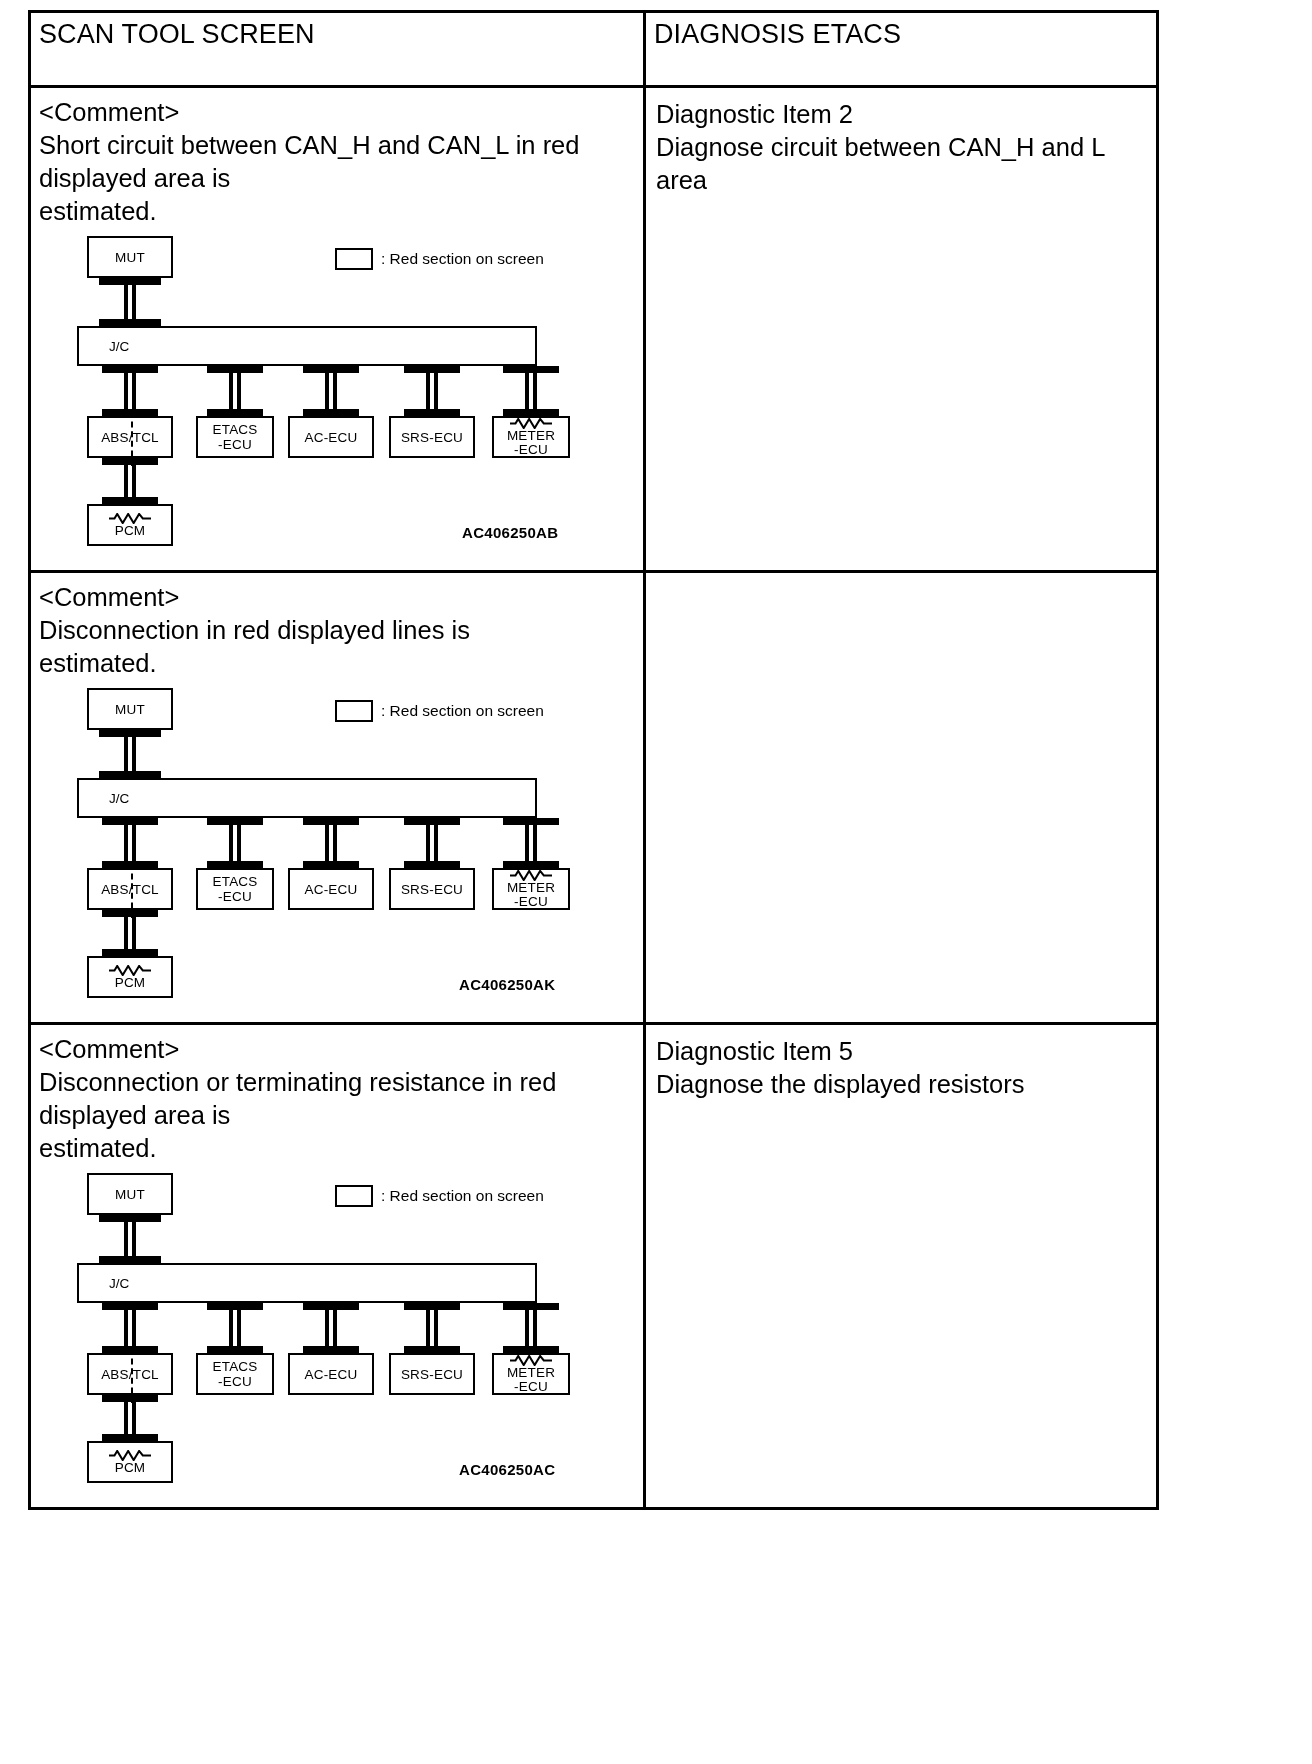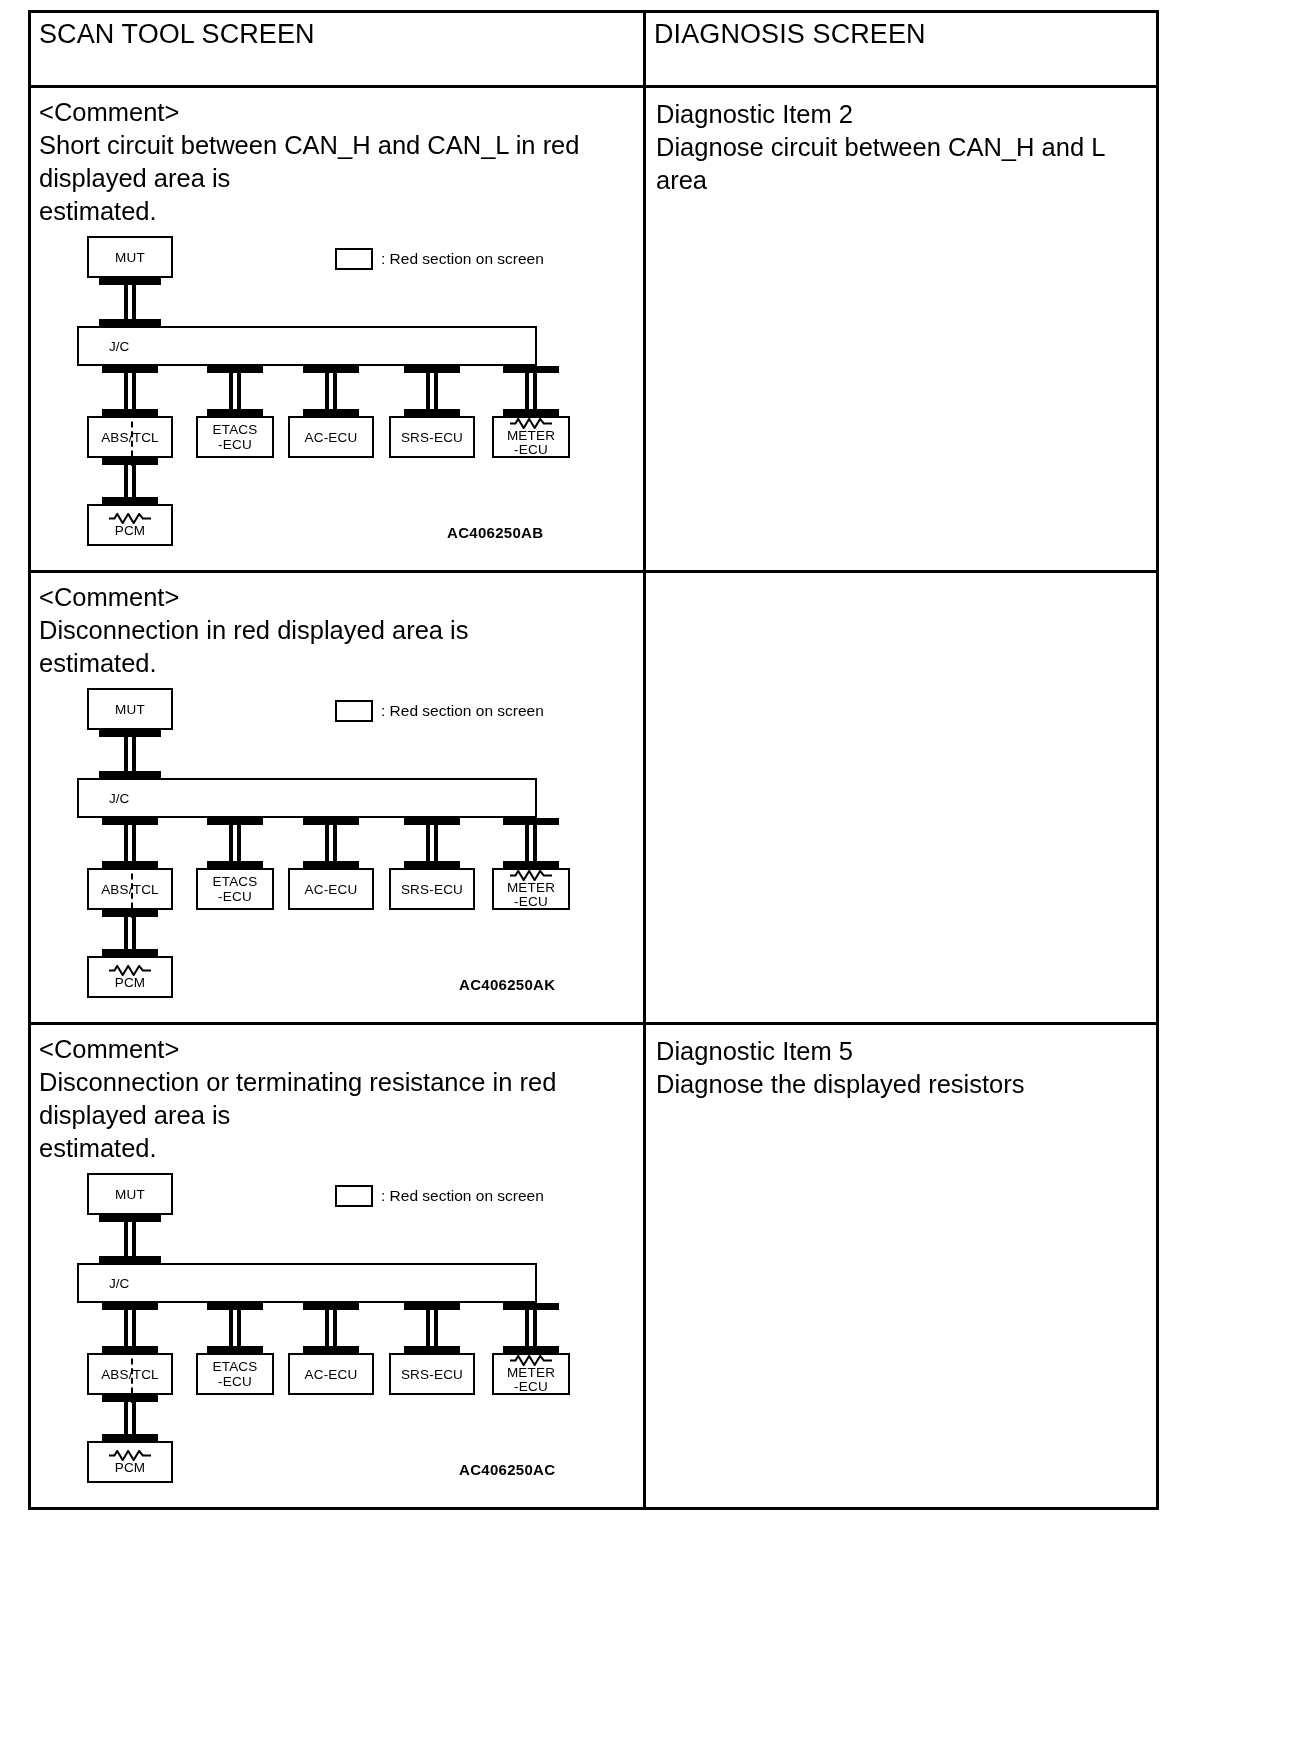--- a/index.html
+++ b/index.html
@@ -38,21 +38,21 @@
 <body>
 
 <div class="page">
   <table class="main">
     <tbody>
         <tr>
       <td class="col-left hdr">
         <div class="hdr-txt">SCAN TOOL SCREEN</div>
       </td>
       <td class="col-right hdr">
-        <div class="hdr-txt">DIAGNOSIS SCREEN</div>
+        <div class="hdr-txt">DIAGNOSIS ETACS</div>
       </td>
     </tr>
 
     <tr>
       <td class="col-left">
         <div class="cell-pad">
           <div class="ctext">
             <div>&lt;Comment&gt;</div>
             <div>Short circuit between CAN_H and CAN_L in red</div>
             <div>displayed area is</div>
@@ -135,39 +135,39 @@
                     <svg width="42" height="11" viewBox="0 0 46 12">
                       <path d="M0 6 H6 L9 1 L15 11 L21 1 L27 11 L33 1 L37 6 H46" stroke="#000" stroke-width="2.2" fill="none" stroke-linejoin="miter"></path>
                     </svg>
                     <span style="white-space: pre;">PCM</span>
                   </div>
                 </div>
                 <div class="legend" style="left: 296px; top: 14px;">
                   <div class="swatch"></div>
                   <div class="ltxt">: Red section on screen</div>
                 </div>
-                <div class="code" style="left: 408px; top: 290px;">AC406250AB</div>
+                <div class="code" style="left: 423px; top: 290px;">AC406250AB</div>
               </div>
         </div>
       </td>
       <td class="col-right">
         <div class="dtext">
           <div>Diagnostic Item 2</div>
           <div>Diagnose circuit between CAN_H and L</div>
           <div>area</div>
         </div>
       </td>
     </tr>
 
     <tr>
       <td class="col-left">
         <div class="cell-pad">
           <div class="ctext">
             <div>&lt;Comment&gt;</div>
-            <div>Disconnection in red displayed area is</div>
+            <div>Disconnection in red displayed lines is</div>
             <div>estimated.</div>
           </div>
           <div class="diagram">
                 <div class="box" style="left: 48px; top: 2px; width: 86px; height: 42px;">
                   <span style="white-space: pre;">MUT</span>
                 </div>
                 <div class="conn" style="left: 60px; top: 44px; width: 62px; height: 48px;">
                   <div class="plate" style="top: 0px; width: 62px;"></div>
                   <div class="stem" style="left: 25px; top: 5px; height: 38px;"></div>
                   <div class="stem" style="left: 33px; top: 5px; height: 38px;"></div>

